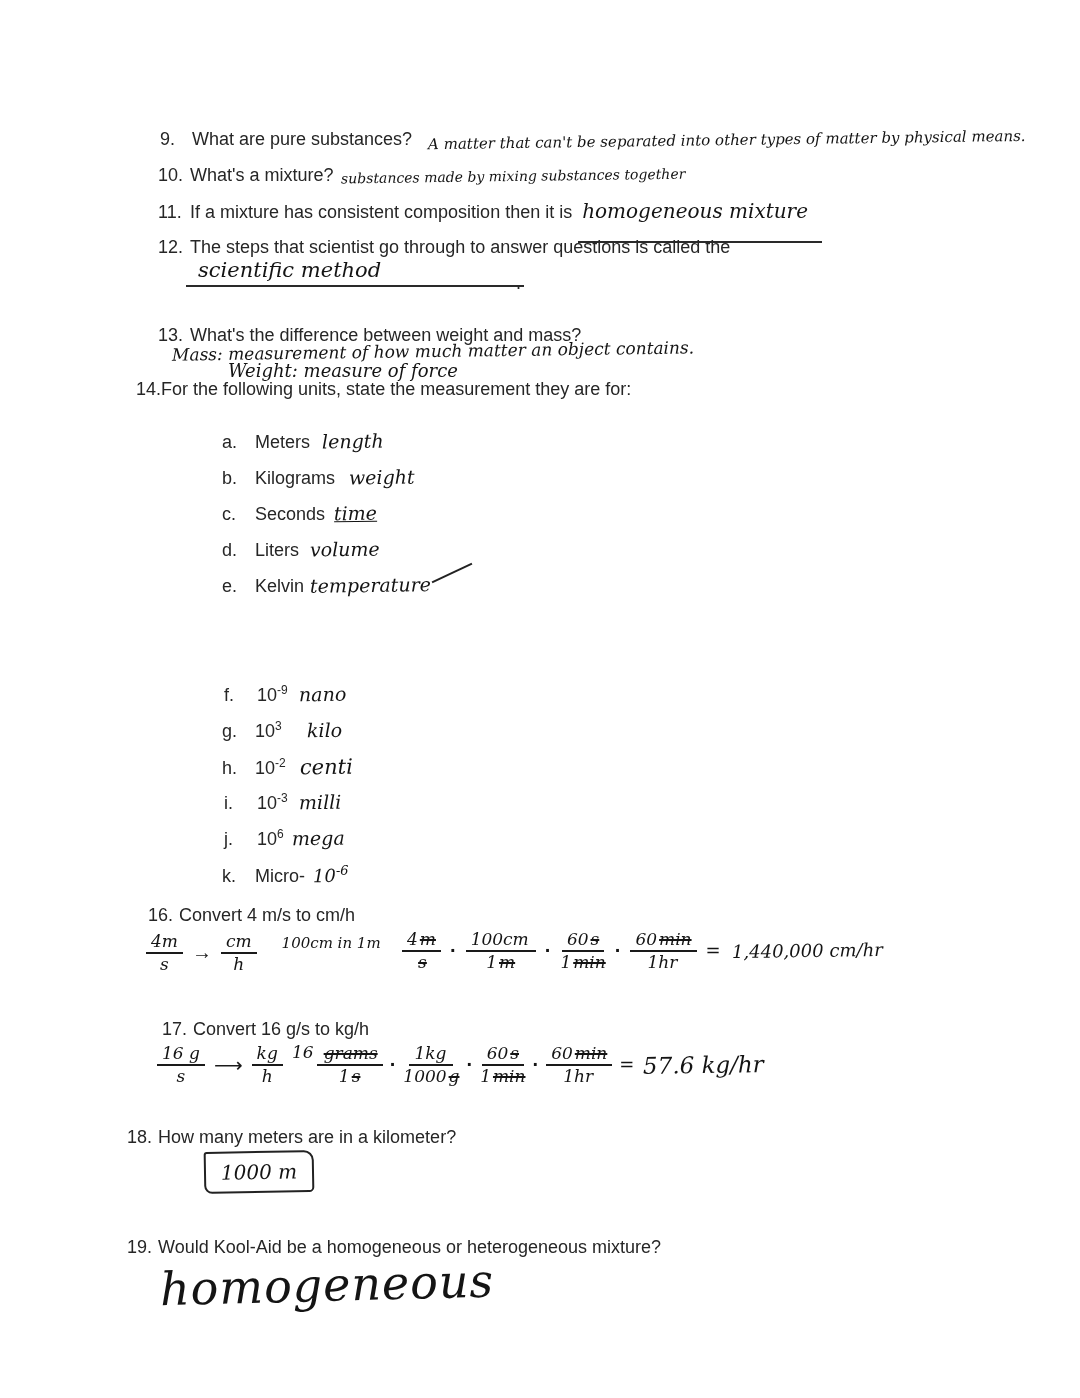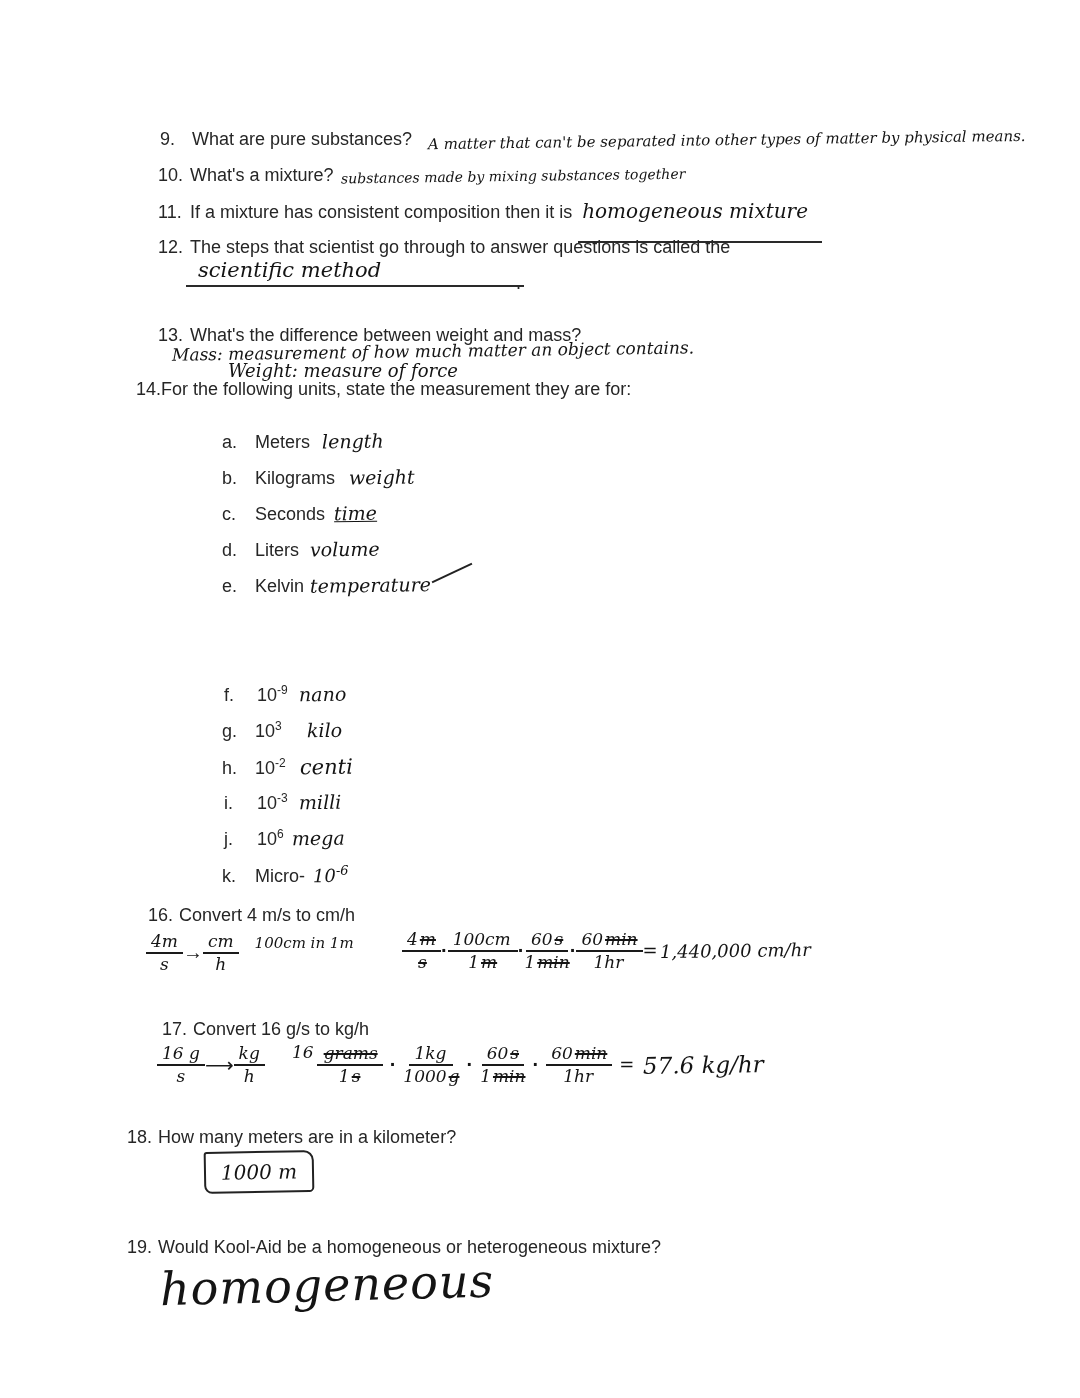--- a/index.html
+++ b/index.html
@@ -12,21 +12,21 @@
   .hw{font-family:"DejaVu Serif",serif;font-style:italic;color:#141414;}
   .tilt{display:inline-block;transform:rotate(-0.8deg);}
   .row{position:absolute;display:flex;align-items:baseline;font-size:18px;white-space:nowrap;}
   .ll{display:inline-block;width:33px;flex:0 0 33px;}
   .lv{display:inline-block;width:42px;flex:0 0 42px;}
   sup{font-size:12px;}
   .blank{display:inline-block;border-bottom:2px solid #2a2a2a;min-width:232px;padding:0 8px 18px 4px;margin-left:6px;}
   .blank2{position:absolute;display:flex;align-items:baseline;border-bottom:2px solid #2a2a2a;width:326px;padding:0 0 3px 12px;}
   .period{position:absolute;font-size:18px;}
   .hwline{position:absolute;white-space:nowrap;}
-  .work{position:absolute;display:flex;align-items:center;white-space:nowrap;}
+  .work{position:absolute;display:flex;align-items:center;gap:9px;white-space:nowrap;}
   .frac{display:inline-flex;flex-direction:column;align-items:center;text-align:center;
         font-family:"DejaVu Serif",serif;font-style:italic;font-size:17px;line-height:1.1;color:#141414;}
   .fn{border-bottom:2px solid #1a1a1a;padding:0 5px 1px;}
   .fd{padding-top:1px;}
   .xx{text-decoration:line-through;text-decoration-thickness:2px;margin-left:2px;}
   .arrow{font-size:20px;color:#1a1a1a;}
   .dot{font-size:20px;color:#141414;font-weight:bold;}
   .eqs{font-family:"DejaVu Serif",serif;font-style:italic;font-size:18px;color:#141414;}
   .note16{font-size:15px;margin-left:16px;position:relative;top:-10px;}
   .lead17{align-self:flex-start;font-size:17px;margin-right:-4px;position:relative;top:-2px;}

